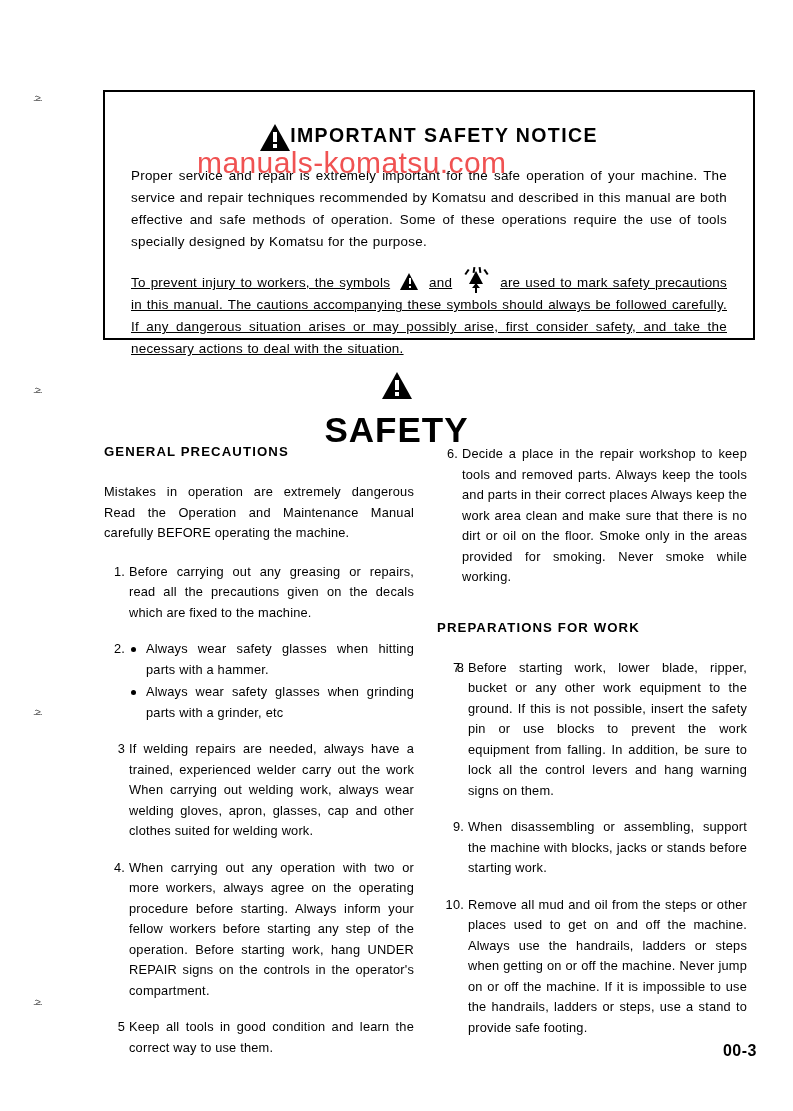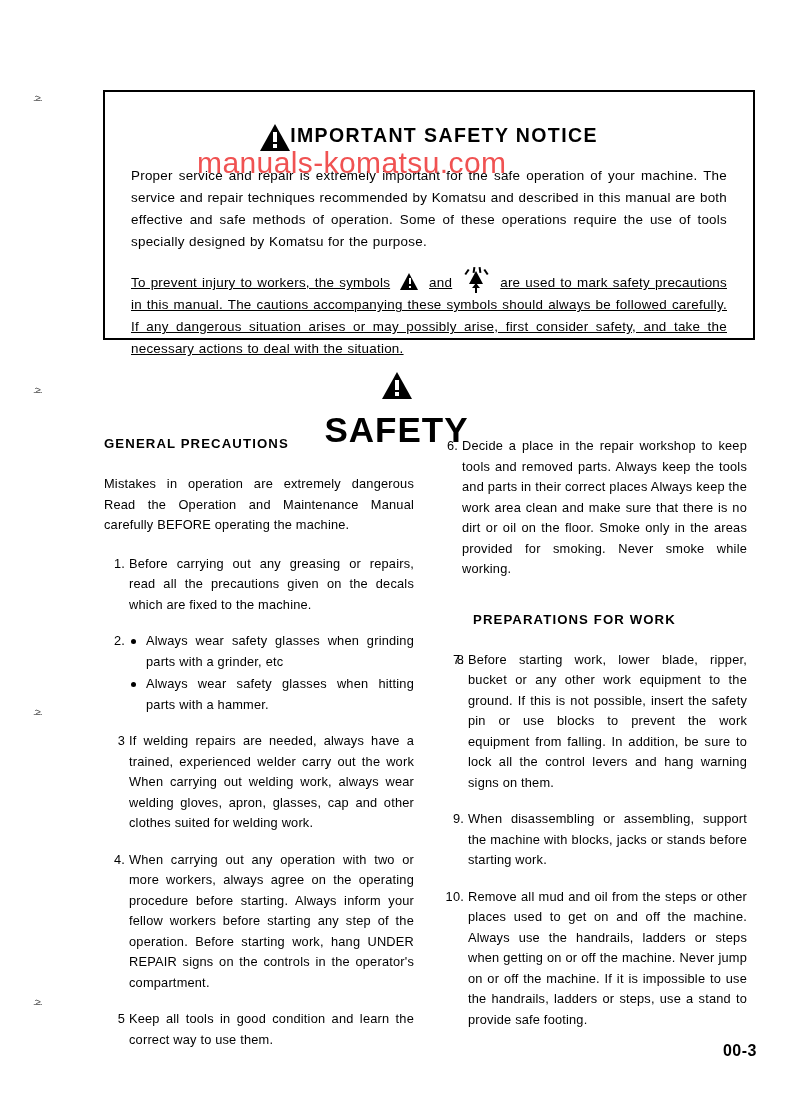--- a/index.html
+++ b/index.html
@@ -196,33 +196,33 @@
 
   
   .columns {
     position: absolute;
     left: 0;
     top: 428px;
     width: 793px;
   }
   .col {
     position: absolute;
-    top: 8px;
+    top: 16px;
     width: 310px;
   }
   .col-left  { left: 104px; }
   .col-right { left: 437px; }
 
   .sec-head {
     font-size: 13.2px;
     font-weight: bold;
     letter-spacing: 1.1px;
     margin: 0 0 23px 0;
   }
-  .sec-head.second { margin-top: 32px; margin-left: 36px; }
+  .sec-head.second { margin-top: 32px; }
 
   .intro {
     font-size: 12.8px;
     line-height: 20.5px;
     text-align: justify;
     letter-spacing: 0.2px;
     margin: 8px 0 18px 0;
   }
 
   ol.items { list-style: none; margin: 0; padding: 0; }
@@ -335,22 +335,22 @@
       <ol class="items">
 
         <li class="item">
           <span class="num">1.</span>
           <span class="item-body">Before carrying out any greasing or repairs, read all the precautions given on the decals which are fixed to the machine.</span>
         </li>
 
         <li class="item">
           <span class="num">2.</span>
           <ul class="bullets">
+            <li class="bullet">Always wear safety glasses when hitting parts with a hammer.</li>
             <li class="bullet">Always wear safety glasses when grinding parts with a grinder, etc</li>
-            <li class="bullet">Always wear safety glasses when hitting parts with a hammer.</li>
           </ul>
         </li>
 
         <li class="item">
           <span class="num">3</span>
           <span class="item-body">If welding repairs are needed, always have a trained, experienced welder carry out the work When carrying out welding work, always wear welding gloves, apron, glasses, cap and other clothes suited for welding work.</span>
         </li>
 
         <li class="item">
           <span class="num">4.</span>

